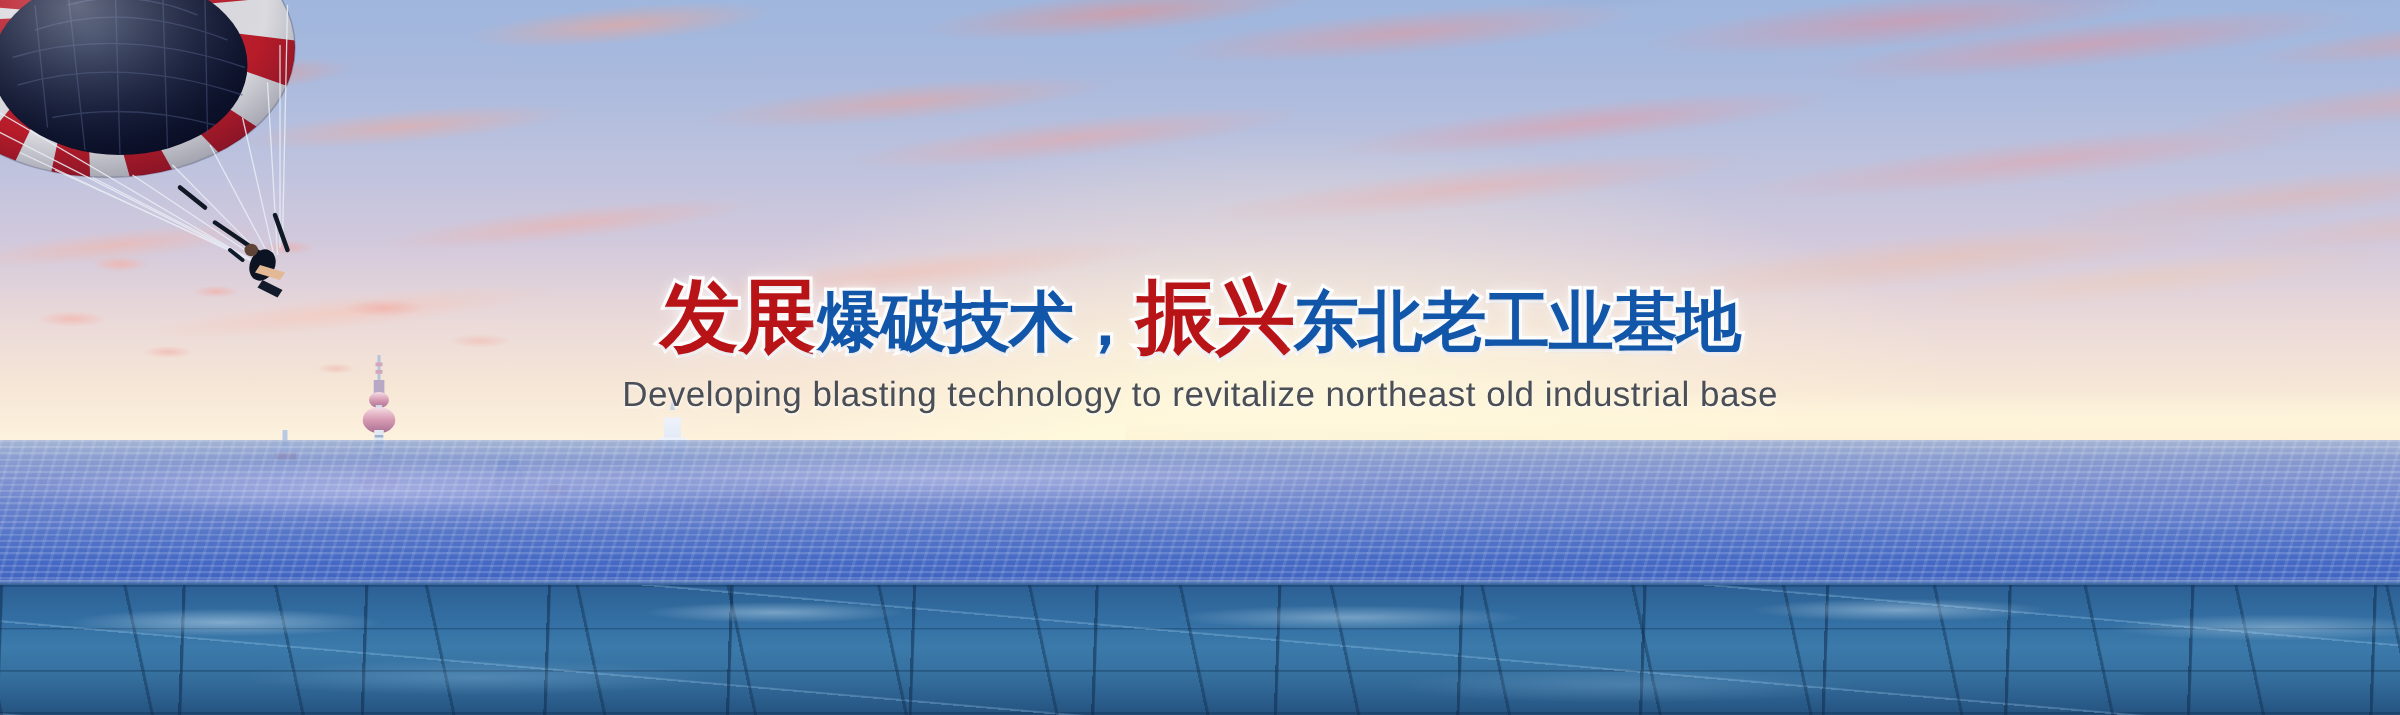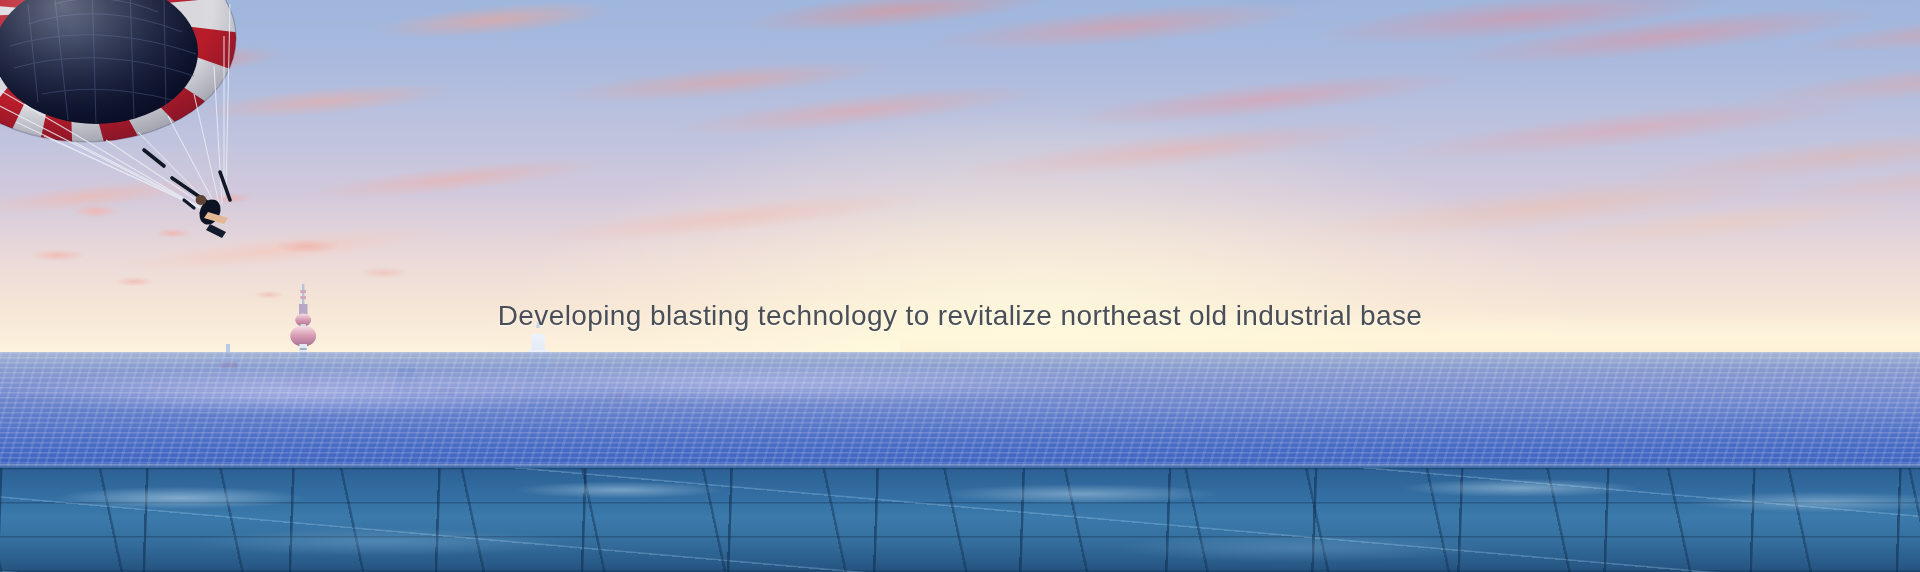--- a/index.html
+++ b/index.html
@@ -447,18 +447,23 @@
 
   <div class="sea"></div>
   <div class="sea-sparkle"></div>
 
   <div class="pave-top-edge"></div>
   <div class="pavement">
     <div class="pave-slabs"></div>
     <div class="pave-sheen"></div>
   </div>
 
+  <div class="headline-wrap">
+    <div class="headline">
+      <span class="hl-seg hl-big hl-red">发展</span><span class="hl-seg hl-small hl-blue">爆破技术</span><span class="hl-seg hl-small hl-blue">，</span><span class="hl-seg hl-big hl-red">振兴</span><span class="hl-seg hl-small hl-blue">东北老工业基地</span>
+    </div>
+  </div>
 
   <div class="subtitle-wrap">
     <div class="subtitle">Developing blasting technology to revitalize northeast old industrial base</div>
   </div>
 
 </div>
 
 </body></html>

